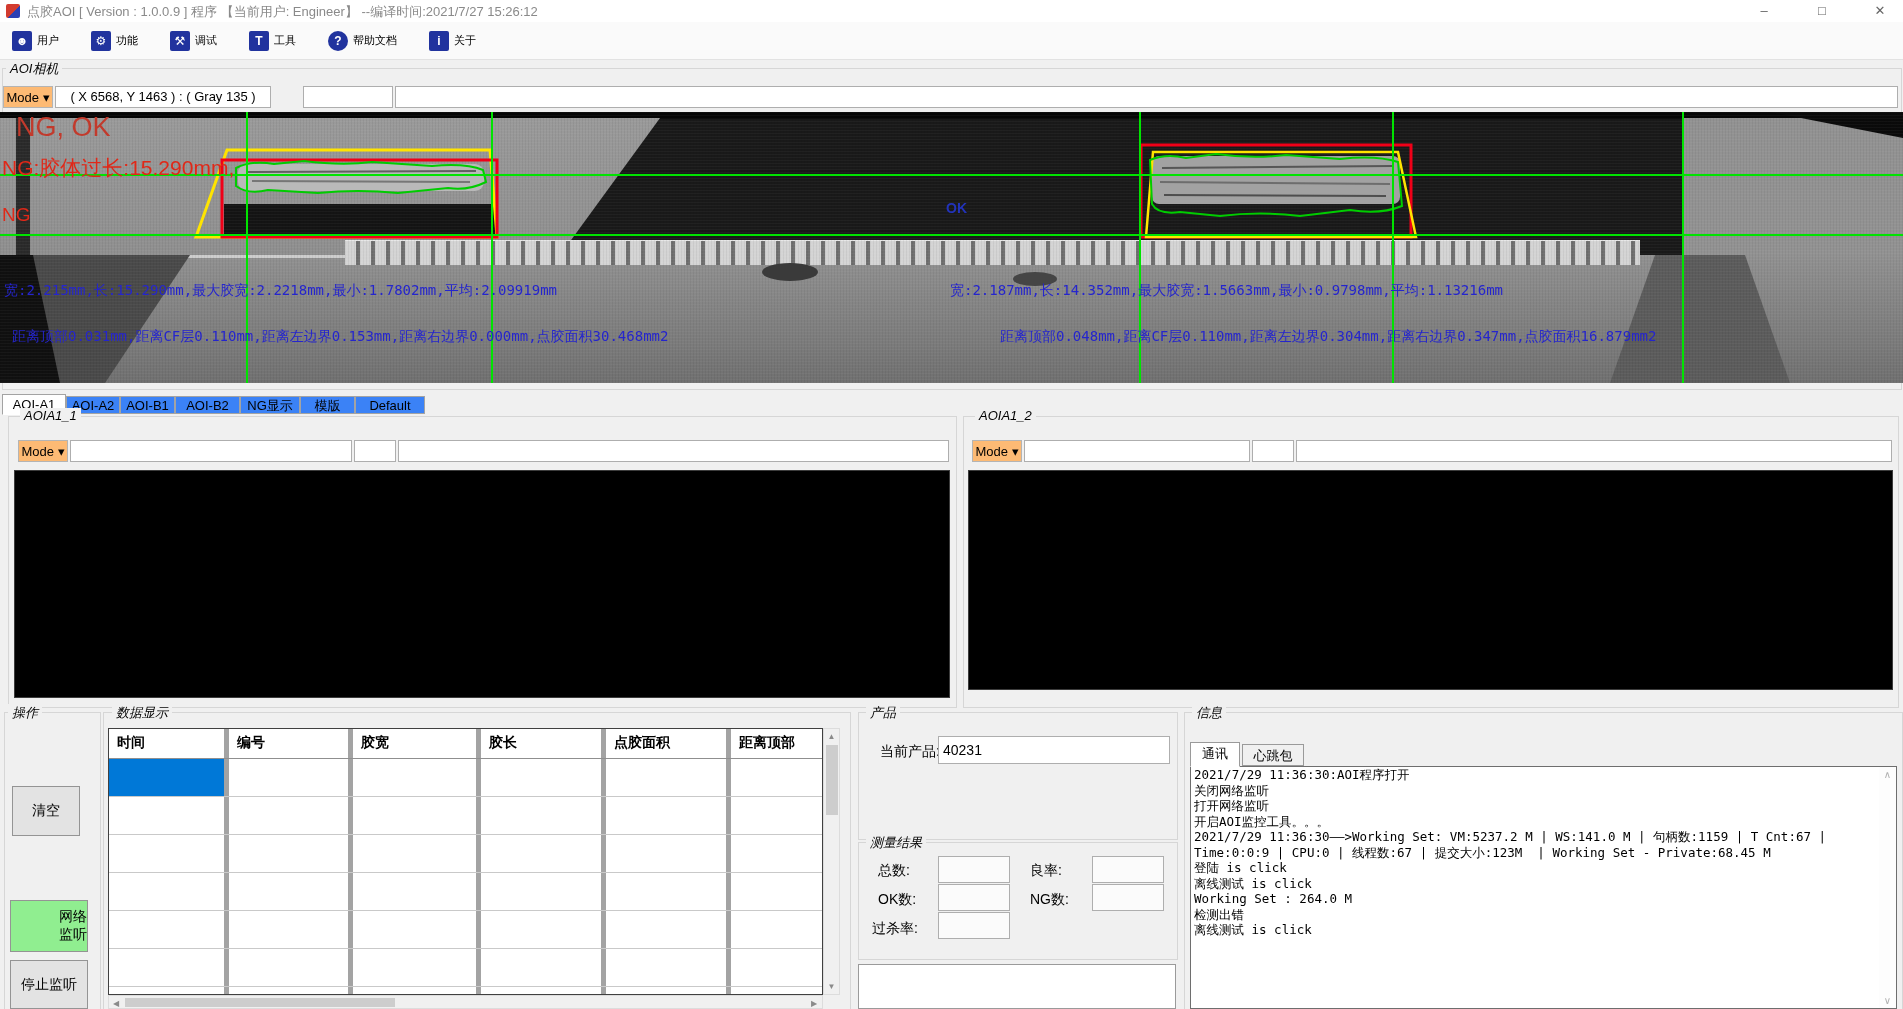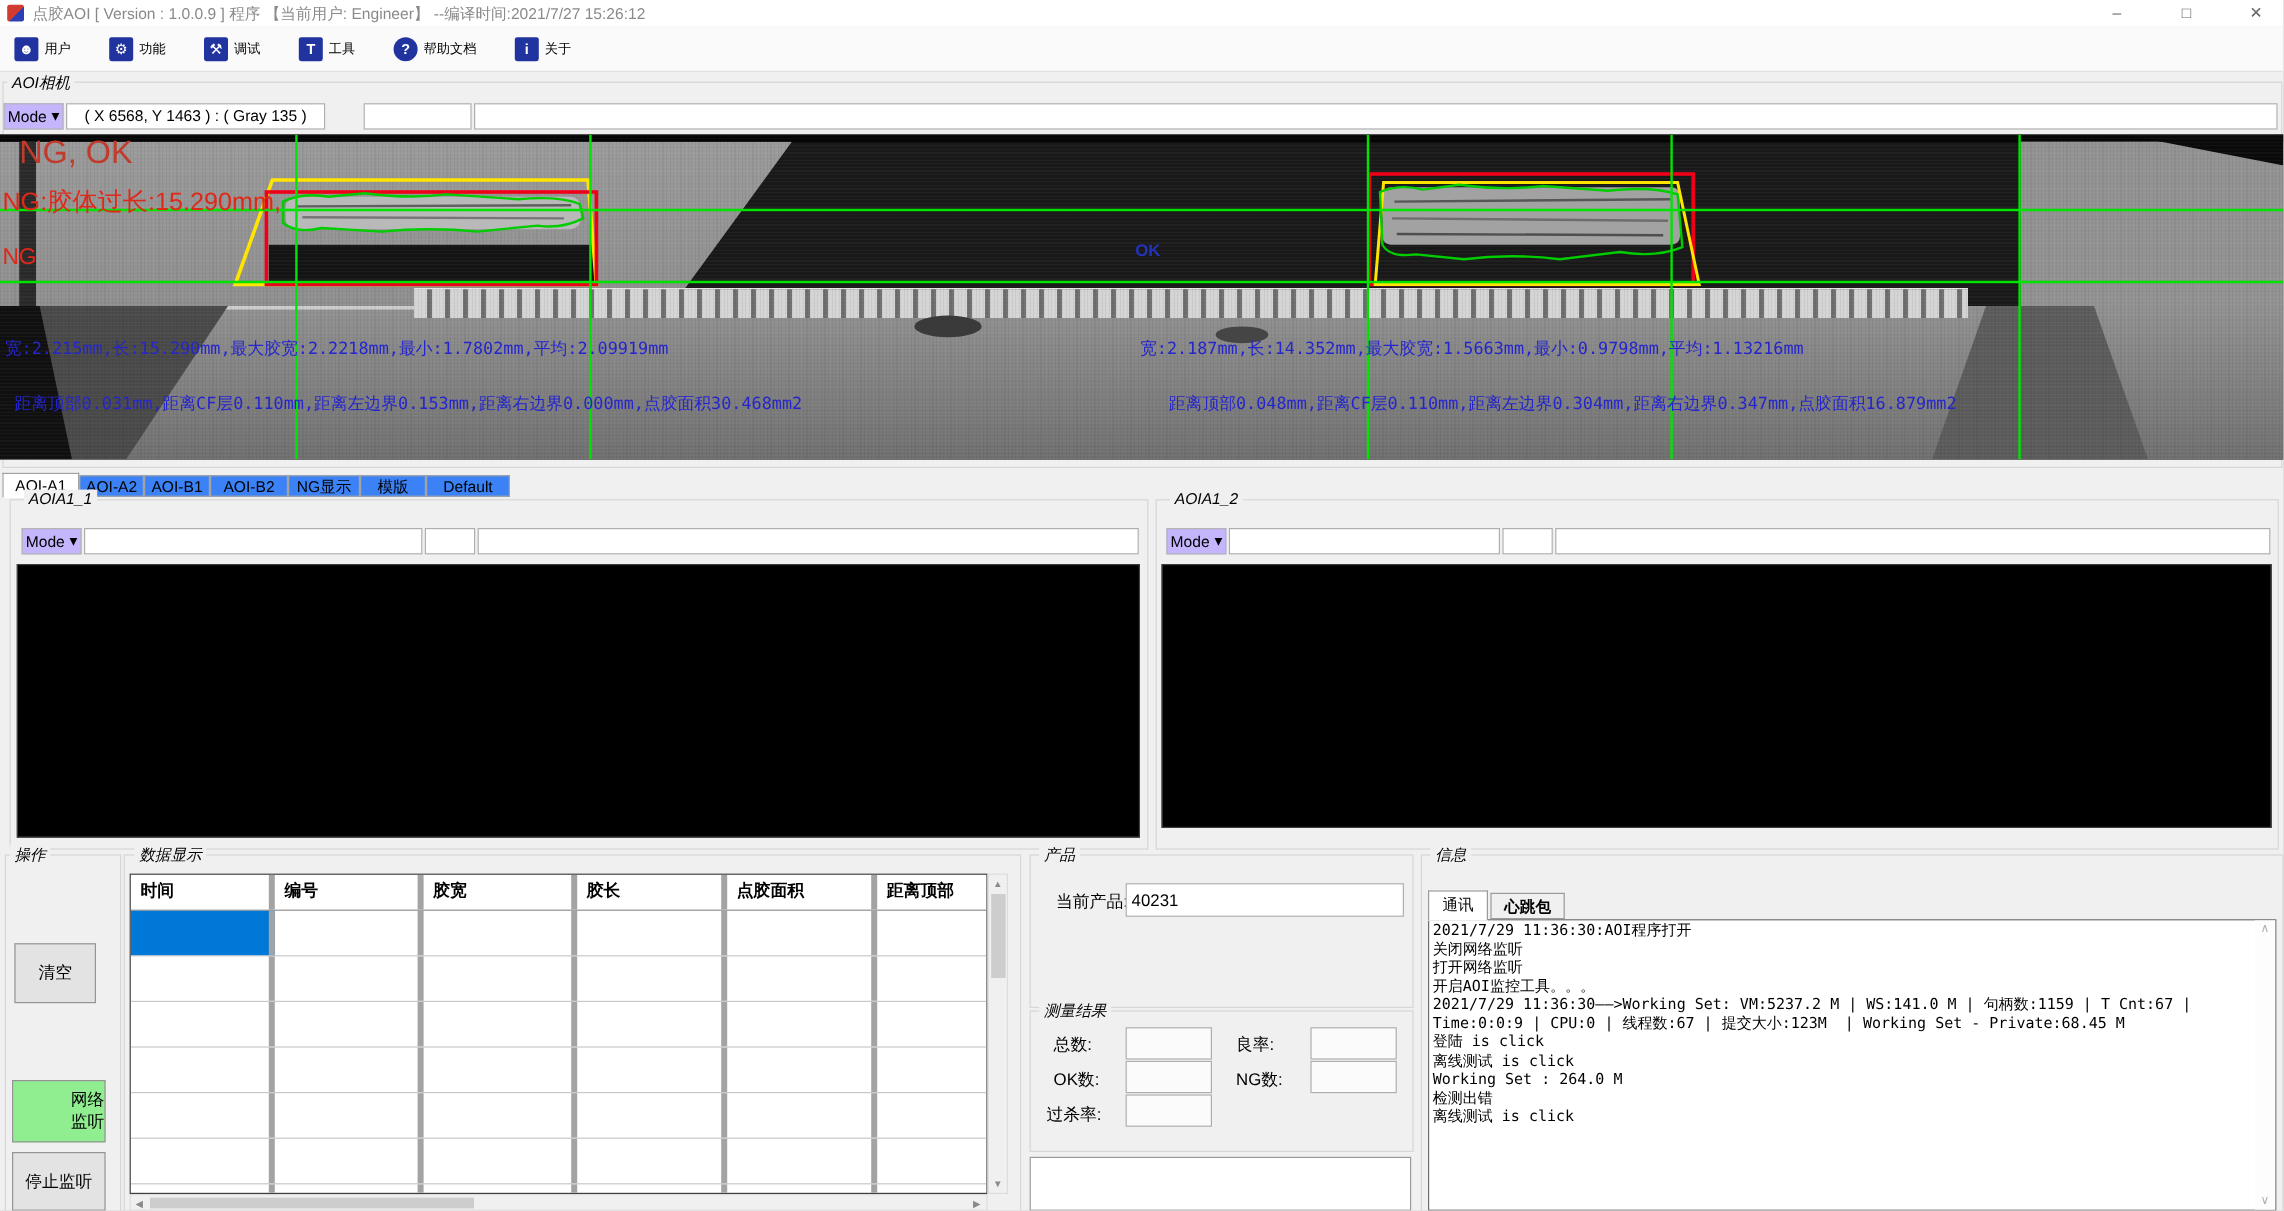--- a/index.html
+++ b/index.html
@@ -17,21 +17,21 @@
            display:flex;align-items:center;padding-left:10px;gap:28px;box-sizing:border-box;}
   .tbtn{display:flex;align-items:center;gap:5px;height:30px;padding:0 2px;cursor:default;}
   .ticon{width:20px;height:20px;background:#21339e;border-radius:2px;color:#fff;font-size:12px;font-weight:bold;
          display:flex;align-items:center;justify-content:center;}
   .tlabel{font-size:11px;color:#000;white-space:nowrap;}
   
   .gbox{position:absolute;border:1px solid #d6d6d6;}
   .glabel{position:absolute;background:#f0f0f0;padding:0 4px;font-size:13px;color:#000;white-space:nowrap;z-index:3;font-style:italic;}
   
   .tbx{position:absolute;background:#fff;border:1px solid #aeaeae;box-sizing:border-box;font-family:inherit;font-size:13px;padding:0 4px;}
-  .modebtn{position:absolute;background:#c4b5fd;border:1px solid #b4b4b4;box-sizing:border-box;font-size:13px;
+  .modebtn{position:absolute;background:#fdba74;border:1px solid #b4b4b4;box-sizing:border-box;font-size:13px;
            display:flex;align-items:center;justify-content:center;gap:4px;}
   .btn3d{position:absolute;background:#e3e3e3;border:1px solid #949494;box-sizing:border-box;font-size:14px;
          display:flex;align-items:center;justify-content:center;}
   
   .camera{position:absolute;left:0;top:112px;width:1903px;height:271px;background:#191919;overflow:hidden;}
   .camera .layer{position:absolute;}
   .grain{position:absolute;left:0;top:0;width:100%;height:100%;pointer-events:none;
     background-image:repeating-linear-gradient(0deg,rgba(255,255,255,.035) 0 1px,rgba(0,0,0,0) 1px 3px),
                      repeating-linear-gradient(90deg,rgba(0,0,0,.05) 0 1px,rgba(255,255,255,0) 1px 3px);}
   .cam-text{position:absolute;white-space:nowrap;z-index:6;}
@@ -164,21 +164,21 @@
       <line x1="1683" y1="0" x2="1683" y2="271" stroke="#00e400" stroke-width="2"></line>
     </svg>
 
     <div class="cam-text" style="left:16px;top:0px;font-size:27px;color:#c23a2c;">NG, OK</div>
     <div class="cam-text" style="left:2px;top:42px;font-size:21px;color:#e02818;">NG:胶体过长:15.290mm,</div>
     <div class="cam-text" style="left:2px;top:92px;font-size:19px;color:#e02818;">NG</div>
     <div class="cam-text" style="left:946px;top:88px;font-size:14px;font-weight:bold;color:#2233bb;">OK</div>
     <div class="cam-text stats" style="left:4px;top:170px;">宽:2.215mm,长:15.290mm,最大胶宽:2.2218mm,最小:1.7802mm,平均:2.09919mm</div>
     <div class="cam-text stats" style="left:12px;top:216px;">距离顶部0.031mm,距离CF层0.110mm,距离左边界0.153mm,距离右边界0.000mm,点胶面积30.468mm2</div>
     <div class="cam-text stats" style="left:950px;top:170px;">宽:2.187mm,长:14.352mm,最大胶宽:1.5663mm,最小:0.9798mm,平均:1.13216mm</div>
-    <div class="cam-text stats" style="left:974px;top:216px;">距离顶部0.048mm,距离CF层0.110mm,距离左边界0.304mm,距离右边界0.347mm,点胶面积16.879mm2</div>
+    <div class="cam-text stats" style="left:1000px;top:216px;">距离顶部0.048mm,距离CF层0.110mm,距离左边界0.304mm,距离右边界0.347mm,点胶面积16.879mm2</div>
   </div>
 
   <div class="vtab active" style="left:2px;width:64px;">AOI-A1</div>
   <div class="vtab" style="left:66px;width:54px;">AOI-A2</div>
   <div class="vtab" style="left:120px;width:55px;">AOI-B1</div>
   <div class="vtab" style="left:175px;width:65px;">AOI-B2</div>
   <div class="vtab" style="left:240px;width:60px;">NG显示</div>
   <div class="vtab" style="left:300px;width:55px;">模版</div>
   <div class="vtab" style="left:355px;width:70px;">Default</div>
 
@@ -306,21 +306,21 @@
   <input class="tbx" style="left: 938px; top: 884px; width: 72px; height: 27px; background: rgb(251, 251, 251);" value="">
   <span class="abs" style="left:1030px;top:891px;">NG数:</span>
   <input class="tbx" style="left: 1092px; top: 884px; width: 72px; height: 27px; background: rgb(251, 251, 251);" value="">
   <span class="abs" style="left:872px;top:920px;">过杀率:</span>
   <input class="tbx" style="left: 938px; top: 912px; width: 72px; height: 27px; background: rgb(251, 251, 251);" value="">
   <div class="abs" style="left:858px;top:964px;width:318px;height:45px;background:#fff;border:1px solid #9a9a9a;box-sizing:border-box;"></div>
 
   <div class="gbox" style="left:1184px;top:712px;width:717px;height:297px;"></div>
   <span class="glabel" style="left:1192px;top:704px;">信息</span>
   <div class="itab active" style="left:1190px;top:742px;width:50px;">通讯</div>
-  <div class="itab" style="left:1242px;top:744px;width:62px;font-weight:bold;">心跳包</div>
+  <div class="itab" style="left:1242px;top:744px;width:62px;">心跳包</div>
   <div class="logbox">
     <div class="logline">2021/7/29 11:36:30:AOI程序打开</div>
     <div class="logline">关闭网络监听</div>
     <div class="logline">打开网络监听</div>
     <div class="logline">开启AOI监控工具。。。</div>
     <div class="logline">2021/7/29 11:36:30——&gt;Working Set: VM:5237.2 M | WS:141.0 M | 句柄数:1159 | T Cnt:67 |</div>
     <div class="logline">Time:0:0:9 | CPU:0 | 线程数:67 | 提交大小:123M  | Working Set - Private:68.45 M</div>
     <div class="logline">登陆 is click</div>
     <div class="logline">离线测试 is click</div>
     <div class="logline">Working Set : 264.0 M</div>

